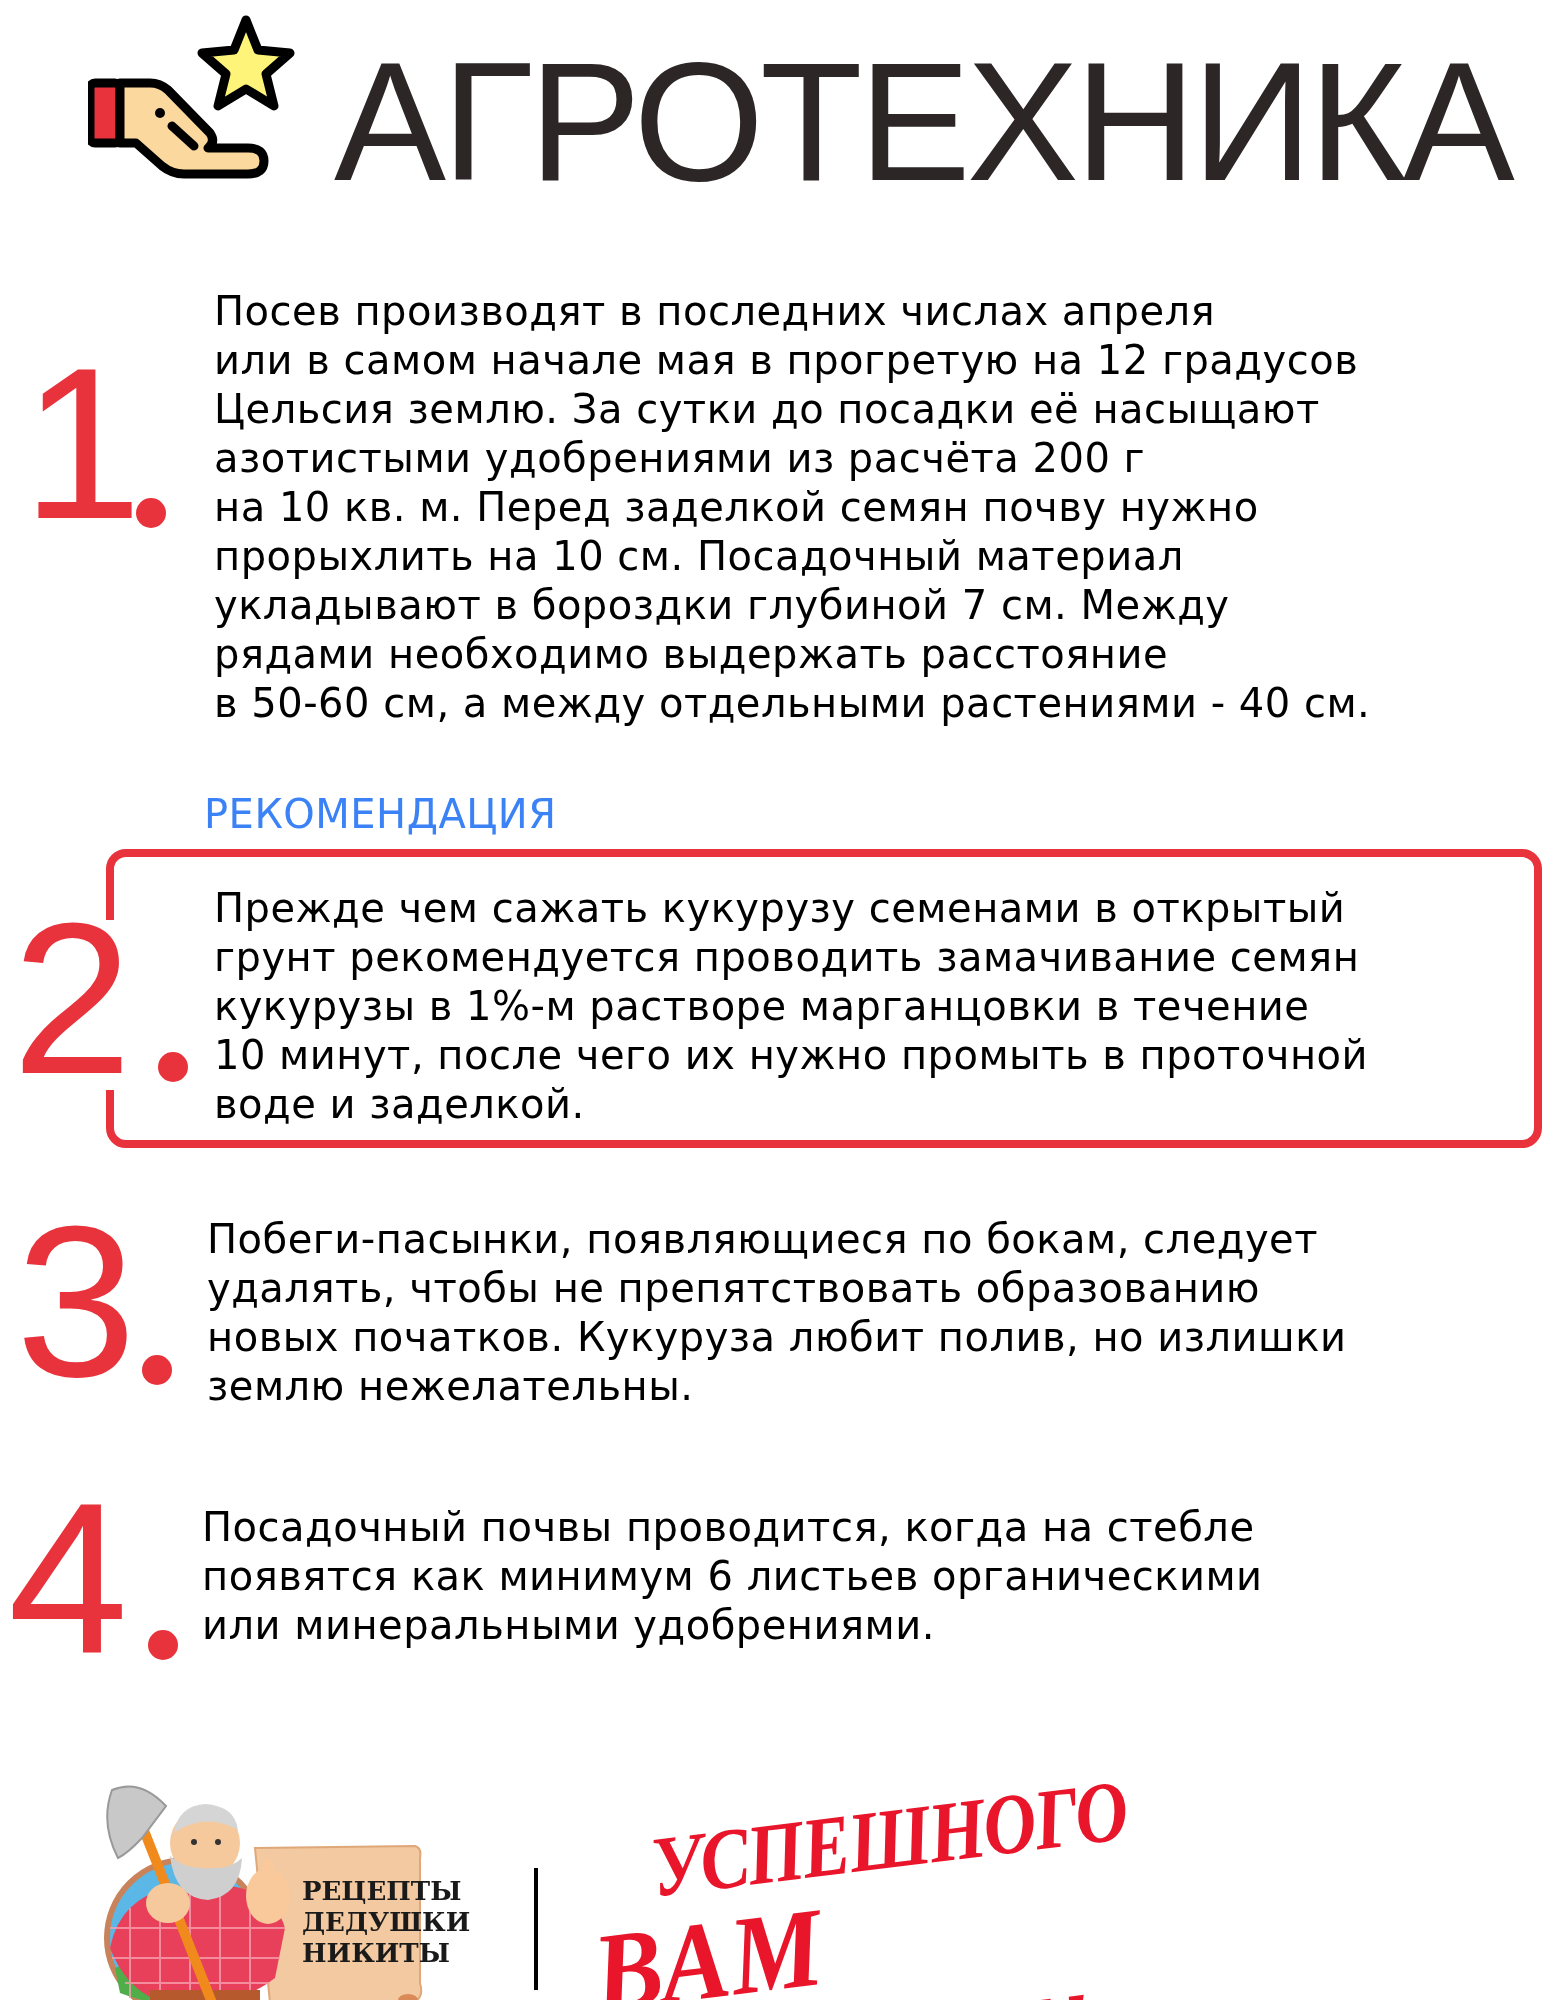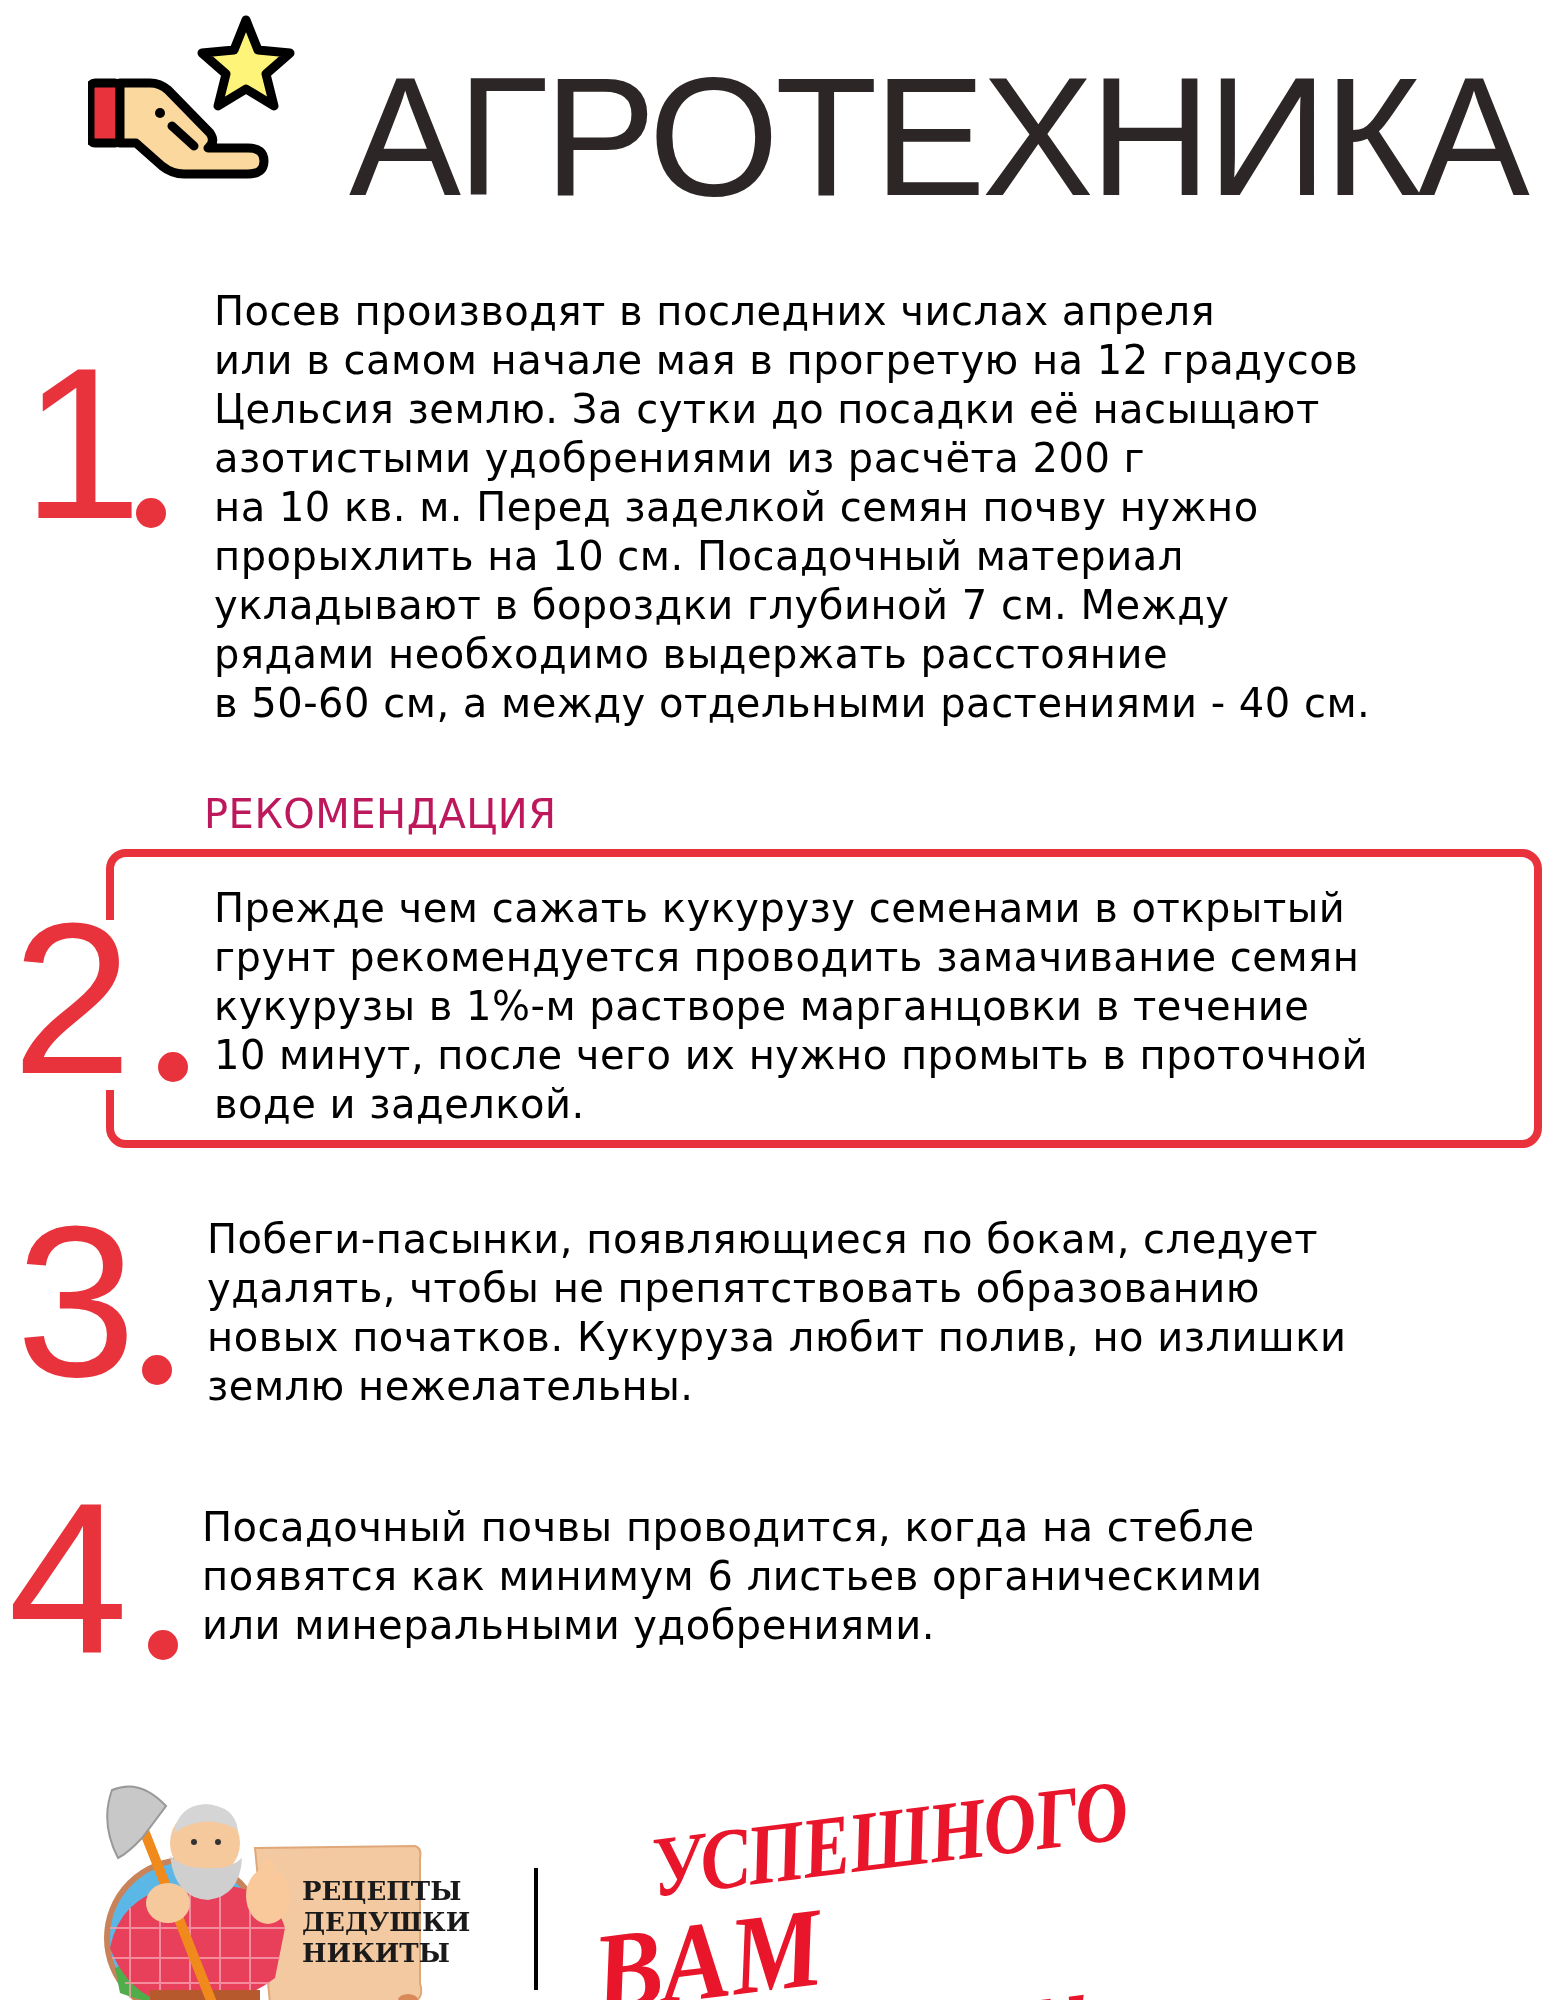--- a/index.html
+++ b/index.html
@@ -1,34 +1,34 @@
 <!DOCTYPE html>
 <html><head>
   <meta charset="utf-8">
   <style>
     html, body { margin: 0; padding: 0; background: #ffffff; }
     body { width: 1552px; height: 2000px; position: relative; overflow: hidden;
            font-family: "DejaVu Sans", "Liberation Sans", sans-serif; color: #111; }
 
     .header-icon { position: absolute; left: 88px; top: 8px; width: 210px; height: 175px; }
-    .page-title { position: absolute; left: 334px; top: 38px; margin: 15px;
+    .page-title { position: absolute; left: 334px; top: 38px; margin: 0;
                   font-family: "Liberation Sans", sans-serif; font-weight: 400;
                   font-size: 168px; line-height: 168px; letter-spacing: -4px;
                   color: #2d2626; white-space: nowrap; }
 
     .num { position: absolute; color: #e8333c; font-family: "Liberation Sans", sans-serif;
            font-weight: 400; font-size: 216px; line-height: 216px; }
     .num-dot { position: absolute; width: 30px; height: 30px; border-radius: 50%; background: #e8333c; }
 
     .para { position: absolute; margin: 12px; font-family: "DejaVu Sans", sans-serif;
             font-size: 40px; line-height: 49px; color: #000; white-space: pre; letter-spacing: 0.5px; }
 
     .rec-heading { position: absolute; left: 204px; top: 790px; margin: 0;
                    font-family: "DejaVu Sans", sans-serif; font-weight: 400;
-                   font-size: 40px; line-height: 48px; color: #be185d; letter-spacing: 0.5px; }
+                   font-size: 40px; line-height: 48px; color: #3b82f6; letter-spacing: 0.5px; }
 
     .rec-box { position: absolute; left: 106px; top: 849px; width: 1420px; height: 283px;
                border: 8px solid #e8333c; border-radius: 20px; }
     .rec-box-gap { position: absolute; left: 100px; top: 920px; width: 24px; height: 170px; background: #fff; }
 
     .footer { position: absolute; left: 0; top: 1720px; width: 1552px; height: 280px; margin-top: 38px; }
     .logo { position: absolute; left: 90px; top: 20px; width: 410px; height: 245px; }
     .divider { position: absolute; left: 534px; top: 110px; width: 4px; height: 122px; background: #000; }
     .slogan { position: absolute; left: 560px; top: 10px; width: 760px; height: 250px;
               transform: rotate(-7deg); transform-origin: 50% 60%; }

